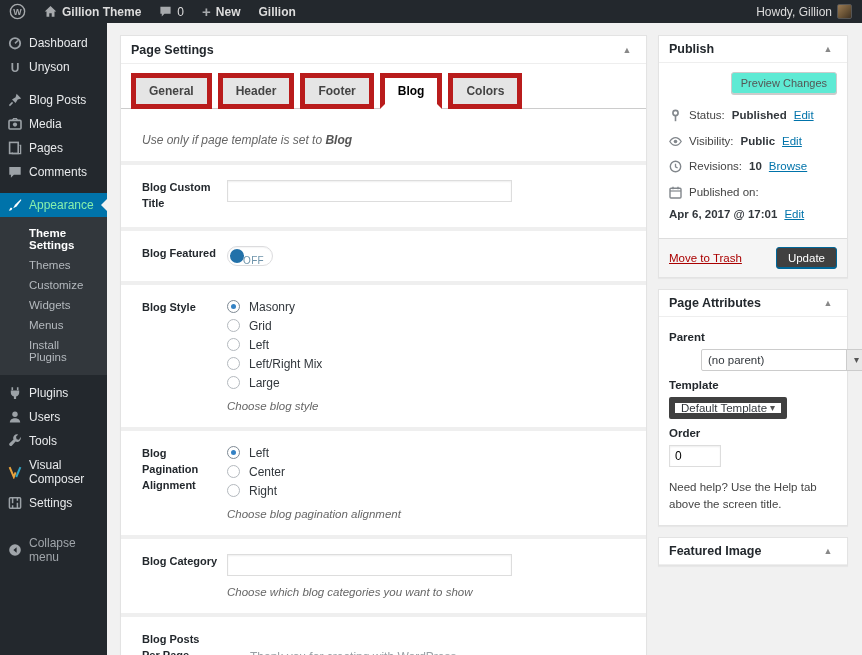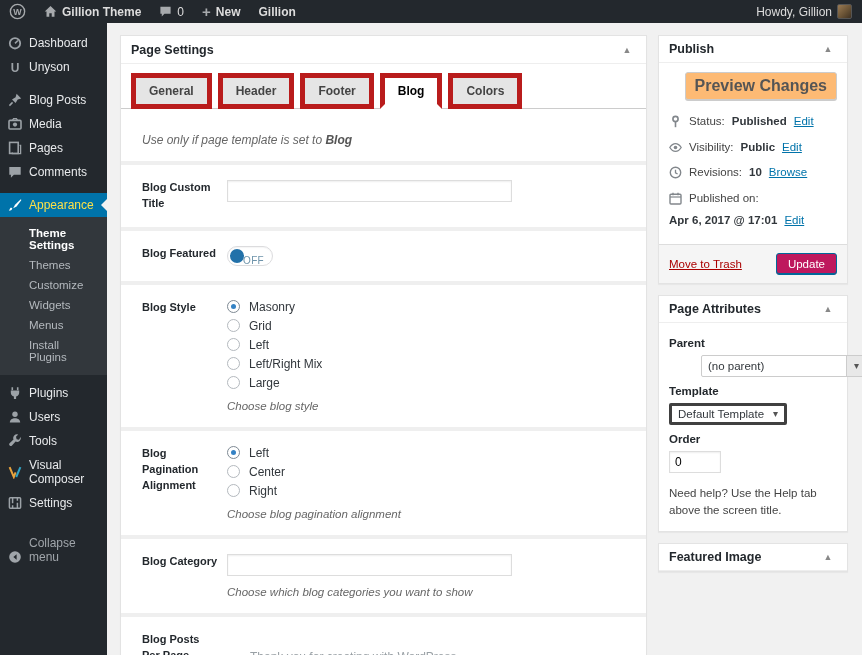--- a/index.html
+++ b/index.html
@@ -19,28 +19,28 @@
   .ab-right { margin-left:auto; display:flex; align-items:center; gap:6px; padding-right:10px; height:100%; }
   .avatar { width:15px; height:15px; border-radius:2px;
     background:linear-gradient(135deg,#9a7b54 0%,#6b5436 55%,#403222 100%); border:1px solid #555; }
   .plus-glyph { font-size:15px; font-weight:bold; color:#a7aaad; line-height:1; }
 
   
   .sidebar { position:absolute; top:23px; left:0; width:107px; height:632px; background:#23282d; font-size:12px; }
   .menu-item { display:flex; align-items:center; gap:7px; padding:5px 8px; color:#e8eaec; cursor:pointer; position:relative; }
   .menu-item .mico { width:14px; height:14px; flex:none; display:flex; color:#9ca2a7; }
   .menu-sep { height:9px; }
-  .menu-item.current { background:#0073aa; color:#fde047; }
+  .menu-item.current { background:#0073aa; color:#86efac; }
   .menu-item.current .mico { color:#fff; }
   .menu-arrow { position:absolute; right:0; top:50%; margin-top:-6px; width:0; height:0;
     border:6px solid transparent; border-right-color:#f1f1f1; }
   .submenu { background:#32373c; padding:6px 0 8px; }
   .submenu-item { padding:4px 8px 4px 29px; color:#b4b9be; font-size:11.5px; cursor:pointer; }
   .submenu-item.current { color:#fff; font-weight:bold; }
-  .collapse-item { margin-top:16px; color:#a0a5aa;align-items:flex-end; }
+  .collapse-item { margin-top:16px; color:#a0a5aa; }
   .collapse-item .mico { color:#a0a5aa; }
 
   
   .content { position:absolute; left:107px; top:23px; width:755px; height:632px; }
   .main-col { position:absolute; left:13px; top:12px; width:527px; }
   .side-col { position:absolute; left:551px; top:12px; width:190px; }
 
   .postbox { background:#fff; border:1px solid #e3e3e3; box-shadow:0 1px 1px rgba(0,0,0,.04); }
   .postbox-title { display:flex; justify-content:space-between; align-items:center;
     padding:0 10px; height:28px; font-size:12.5px; font-weight:bold; color:#23282d;
@@ -85,41 +85,41 @@
   .select-box { width:285px; height:23px; border:1px solid #ddd; background:#fff; display:flex;
     align-items:center; justify-content:space-between; padding:0 8px; font-size:12px; color:#32373c; cursor:pointer; }
   .chev { color:#555; font-size:10px; }
   .chev::after { content:"▾"; }
 
   
   .side-box { margin-bottom:11px; }
   .side-box .postbox-title { height:27px; }
   .pub-body { padding:9px 10px 10px; font-size:11.5px; color:#444; }
   .preview-row { display:flex; justify-content:flex-end; margin-bottom:9px; }
-  .btn-secondary { border:1px solid #ccc; background:#fdba74; border-radius:3px; padding:4px 9px;
-    font-size:16px; color:#555; box-shadow:0 1px 0 #ccc; cursor:pointer;
-    font-family:"Liberation Sans", sans-serif;font-weight:bold; }
+  .btn-secondary { border:1px solid #ccc; background:#5eead4; border-radius:3px; padding:4px 9px;
+    font-size:11px; color:#555; box-shadow:0 1px 0 #ccc; cursor:pointer;
+    font-family:"Liberation Sans", sans-serif; }
   .misc-row { display:flex; align-items:center; gap:7px; padding:5px 0; line-height:1.35; flex-wrap:wrap; }
   .misc-row .ico { display:flex; color:#82878c; min-width:13px; }
   .misc-row b { color:#32373c; }
   .publish-footer { background:#f5f5f5; border-top:1px solid #ddd; padding:8px 10px; display:flex;
     align-items:center; justify-content:space-between; }
   .trash-link { color:#a00; font-size:11.5px; }
-  .btn-primary { background:#be185d; border:1px solid #006799; color:#fff; border-radius:3px;
+  .btn-primary { background:#404040; border:1px solid #006799; color:#fff; border-radius:3px;
     padding:4px 11px; font-size:11.5px; box-shadow:inset 0 -1px 0 #006799; cursor:pointer;
     font-family:"Liberation Sans", sans-serif; }
 
   .pa-body { padding:6px 10px 12px; font-size:11.5px; color:#444; }
   .pa-label { font-weight:bold; margin:8px 0 6px; color:#23282d; }
   .pa-select-classic { width:166px; height:22px; border:1px solid #ccc; border-radius:2px; background:#fff;
     display:flex; align-items:stretch; justify-content:space-between; cursor:pointer;margin-left:32px; }
   .pa-select-classic .val { padding:0 6px; line-height:20px; color:#32373c; }
   .pa-arrow-box { width:20px; background:#e8e8e8; border-left:1px solid #ccc; display:flex;
     align-items:center; justify-content:center; color:#555; }
-  .pa-select-flat { width:118px; height:22px; border:3px solid #404040; border-radius:2px; background:#fff;
+  .pa-select-flat { width:118px; height:22px; border:6px solid #404040; border-radius:2px; background:#fff;
     display:flex; align-items:center; justify-content:space-between; padding:0 6px; color:#32373c; cursor:pointer; }
   .order-input { width:52px; height:22px; border:1px solid #ddd; background:#fff; padding:0 5px;
     font-size:12px; box-shadow:inset 0 1px 2px rgba(0,0,0,.07); font-family:"Liberation Sans", sans-serif; }
   .pa-help { margin-top:12px; line-height:1.5; color:#444; }
 
   .fi-body { padding:12px 10px 16px; font-size:11.5px; }
 
   .footer-thanks { position:absolute; left:250px; top:650px; color:#99a0a5; font-size:12px; }
 </style>
 </head>

